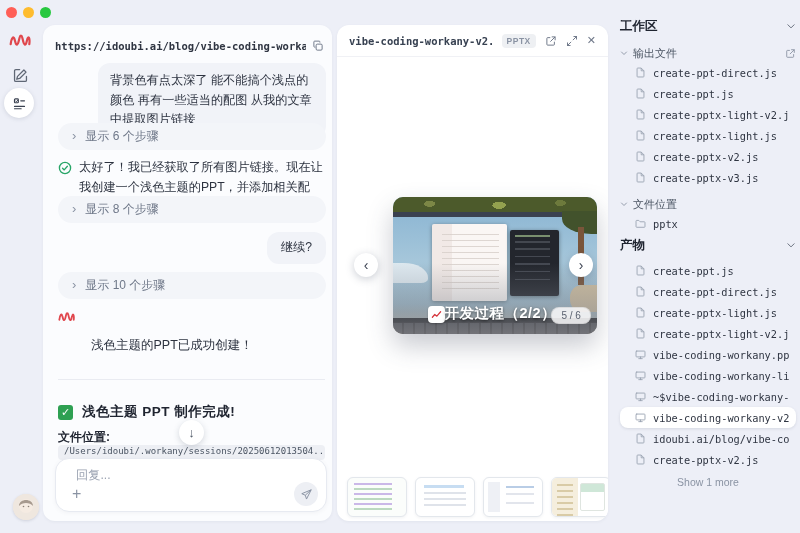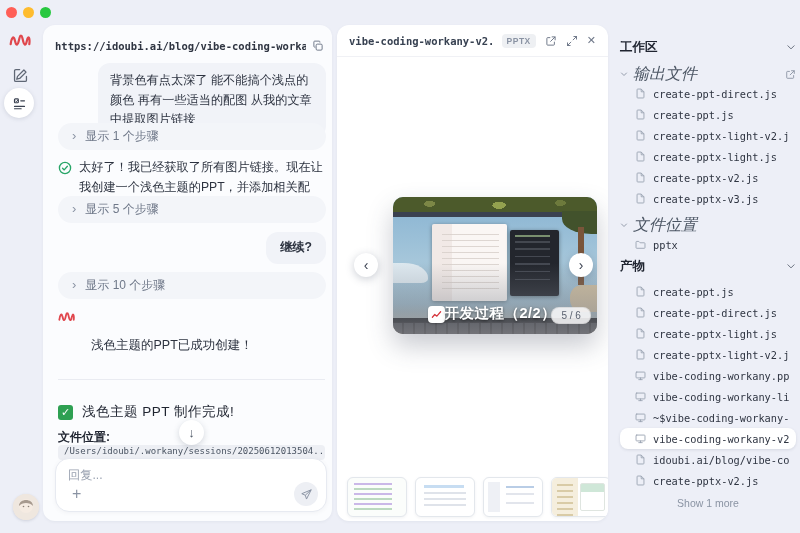--- a/index.html
+++ b/index.html
@@ -28,42 +28,42 @@
 
   
   .chat { position:absolute; left:43px; top:25px; width:289px; height:496px; background:#fbfcfe; border-radius:12px; box-shadow:0 1px 3px rgba(90,100,120,.07); }
   .chat > * { position:absolute; }
   .url-row { left:12px; right:8px; top:12px; height:18px; display:flex; align-items:center; gap:6px; }
   .url-text { flex:1; font-family:"DejaVu Sans Mono", monospace; font-size:10.5px; font-weight:600; color:#2f3542; white-space:nowrap; overflow:hidden; }
   .icon-btn { display:flex; align-items:center; justify-content:center; cursor:pointer; }
 
   .bubble { background:#f1f3f8; border-radius:12px; padding:8px 12px; font-size:12.2px; line-height:1.6; color:#2d3340; }
   .bubble.user1 { left:55px; right:6px; top:38px; }
-  .bubble.cont { right:6px; top:207px; padding:6px 14px;font-weight:bold; }
+  .bubble.cont { right:6px; top:207px; padding:6px 14px; }
 
   .step { left:15px; right:6px; height:27px; border-radius:14px; background:#f3f5f9; display:flex; align-items:center; gap:9px; padding:0 14px; font-size:12px; color:#6f7889; cursor:pointer; }
   .step .chev { color:#8a93a3; font-size:13px; line-height:1; transform:translateY(-1px); }
   .step.s1 { top:98px; } .step.s2 { top:171px; } .step.s3 { top:247px; }
 
   .assist-icon { left:15px; top:136px; }
   .assist-text { left:36px; right:7px; top:132px; font-size:12.2px; line-height:1.65; color:#2d3340; }
 
   .logo-mark { left:15px; top:286px; }
   .success-text { left:15px; top:312px; font-size:12.5px; color:#2d3340;margin-left:33px; }
   .divider { left:15px; right:7px; top:354px; border-top:1px solid #e9ebf1; }
 
   .result-row { left:15px; right:7px; top:378px; display:flex; align-items:center; gap:9px; }
   .check-emoji { width:15px; height:15px; border-radius:3px; background:#2ea052; color:#fff; font-size:11px; display:flex; align-items:center; justify-content:center; flex:none; }
-  .result-title { font-size:13.5px; font-weight:normal; color:#1f2430; letter-spacing:.5px; }
+  .result-title { font-size:13.5px; font-weight:bold; color:#1f2430; letter-spacing:.5px; }
   .file-label { left:15px; top:404px; font-size:12px; font-weight:bold; color:#1f2430; }
   .file-path { left:15px; right:7px; top:420px; height:15px; background:#edeff4; border-radius:4px; padding:1px 6px; font-family:"DejaVu Sans Mono", monospace; font-size:9px; color:#4b5563; white-space:nowrap; overflow:hidden; }
 
   .scroll-down { left:136px; top:395px; width:25px; height:25px; border-radius:50%; background:#fff; box-shadow:0 2px 6px rgba(70,80,100,.22); display:flex; align-items:center; justify-content:center; color:#4b5563; font-size:13px; z-index:5; cursor:pointer; }
 
-  .composer { left:12px; right:5px; top:433px; height:54px; background:#fff; border:1px solid #e7eaf1; border-radius:14px; box-shadow:0 1px 4px rgba(80,90,110,.06); padding:8px 12px; }
+  .composer { left:12px; right:5px; top:433px; height:54px; background:#fff; border:1px solid #e7eaf1; border-radius:14px; box-shadow:0 1px 4px rgba(80,90,110,.06); padding:8px 20px; }
   .composer textarea { border:none; outline:none; resize:none; width:100%; height:18px; font-size:12.2px; color:#374151; background:transparent; font-family:"Liberation Sans", sans-serif; }
   .composer textarea::placeholder { color:#9aa2b1; }
   .composer-bottom { position:absolute; left:12px; right:8px; bottom:5px; display:flex; justify-content:space-between; align-items:center; }
   .plus-btn { color:#8a93a3; font-size:16px; line-height:1; cursor:pointer; padding:2px 4px; }
   .send-btn { width:24px; height:24px; border-radius:50%; background:#edeff4; display:flex; align-items:center; justify-content:center; cursor:pointer; }
 
   
   .preview { position:absolute; left:337px; top:25px; width:271px; height:496px; background:#fff; border-radius:12px; box-shadow:0 1px 3px rgba(90,100,120,.07); overflow:hidden; }
   .pv-header { position:absolute; left:0; right:0; top:0; height:32px; display:flex; align-items:center; gap:9px; padding:0 12px; border-bottom:1px solid #f0f1f5; }
   .pv-title { font-family:"DejaVu Sans Mono", monospace; font-size:10.5px; font-weight:600; color:#374151; white-space:nowrap; overflow:hidden; max-width:150px; }
@@ -114,25 +114,25 @@
   .thumb.doc-sidebar::before { content:""; position:absolute; left:4px; top:4px; bottom:4px; width:12px; background:#eef0f5; }
   .thumb.doc-sidebar::after { content:""; position:absolute; left:22px; right:8px; top:8px; bottom:8px;
     background:linear-gradient(180deg,#b9cde6 0 2px, transparent 2px),
                repeating-linear-gradient(180deg, transparent 0 7px, #e2e5ec 7px 8.8px); }
   .thumb.split::before { content:""; position:absolute; left:0; top:0; bottom:0; width:45%; background:#f5eedd;
     background-image:repeating-linear-gradient(180deg,#d9cba6 0 1.6px, transparent 1.6px 6px); background-size:16px 100%; background-repeat:no-repeat; background-position:5px 6px; }
   .thumb.split::after { content:""; position:absolute; right:5px; top:5px; bottom:5px; width:40%;
     background:linear-gradient(180deg,#cfe7d8 0 30%, #fff 30%); border:1px solid #dfe5e0; border-radius:2px; }
 
   
-  .workspace { position:absolute; left:620px; top:36px; width:176px; }
+  .workspace { position:absolute; left:620px; top:15px; width:176px; }
   .ws-title-row { display:flex; align-items:center; height:22px; }
   .ws-title { font-size:12.5px; font-weight:bold; color:#1f2430; flex:1; }
   .ws-section-row { display:flex; align-items:center; gap:5px; height:18px; margin-top:7px; color:#4b5563; }
-  .ws-section-label { font-size:16px; flex:1;font-style:italic; }
+  .ws-section-label { font-size:11px; flex:1; }
   .ws-list { }
   .ws-row { display:flex; align-items:center; gap:7px; height:21px; padding:0 6px 0 14px; border-radius:8px; cursor:pointer; }
   .ws-row.selected { background:#fff; box-shadow:0 1px 3px rgba(70,80,100,.14); }
   .ws-icon { width:12px; display:flex; align-items:center; justify-content:center; flex:none; }
   .ws-name { font-family:"DejaVu Sans Mono", monospace; font-size:10.3px; color:#2f3542; white-space:nowrap; overflow:hidden; }
   .artifacts-block { }
   .show-more { text-align:center; font-size:10.5px; color:#8a93a3; margin-top:6px; cursor:pointer; }
 
   svg { display:block; }
 </style>
@@ -189,34 +189,34 @@
             <path d="M10.5 3.5v-1a1 1 0 0 0-1-1h-6a1 1 0 0 0-1 1v6a1 1 0 0 0 1 1h1"></path>
           </svg>
       </span>
     </span>
   </div>
 
   <div class="bubble user1">背景色有点太深了 能不能搞个浅点的颜色 再有一些适当的配图 从我的文章中提取图片链接</div>
 
   <div class="step s1">
     <span class="chev">›</span>
-    <span>显示 1 个步骤</span>
+    <span>显示 6 个步骤</span>
   </div>
 
   <span class="assist-icon">
     <svg viewBox="0 0 16 16" width="14" height="14" fill="none" stroke="#27a567" stroke-width="1.5" stroke-linecap="round" stroke-linejoin="round">
         <circle cx="8" cy="8" r="6.4"></circle>
         <path d="M5.2 8.3l1.9 1.9 3.6-4.2"></path>
       </svg>
   </span>
   <div class="assist-text">太好了！我已经获取了所有图片链接。现在让我创建一个浅色主题的PPT，并添加相关配图：</div>
 
   <div class="step s2">
     <span class="chev">›</span>
-    <span>显示 5 个步骤</span>
+    <span>显示 8 个步骤</span>
   </div>
 
   <div class="bubble cont">继续?</div>
 
   <div class="step s3">
     <span class="chev">›</span>
     <span>显示 10 个步骤</span>
   </div>
 
   <span class="logo-mark">

